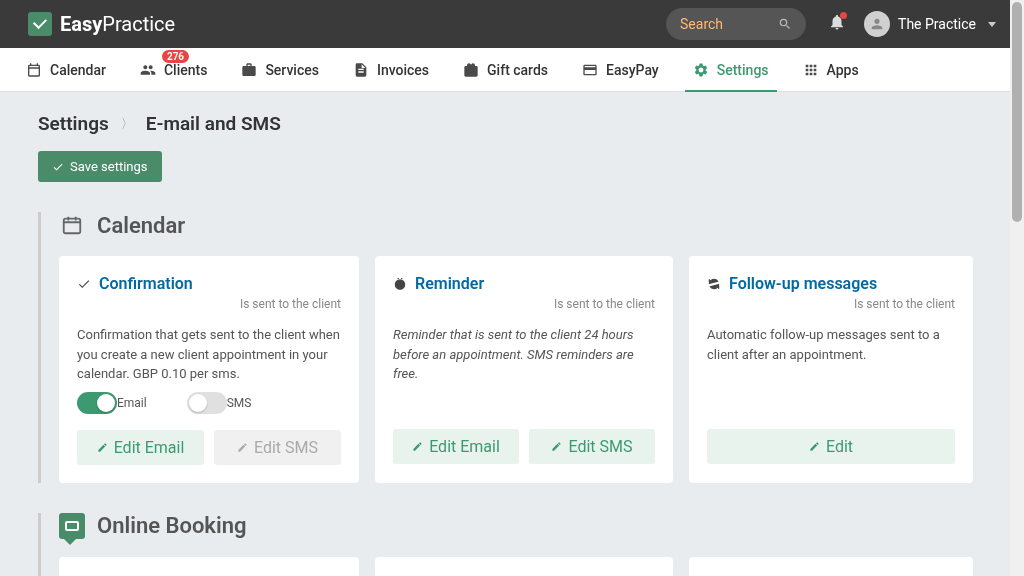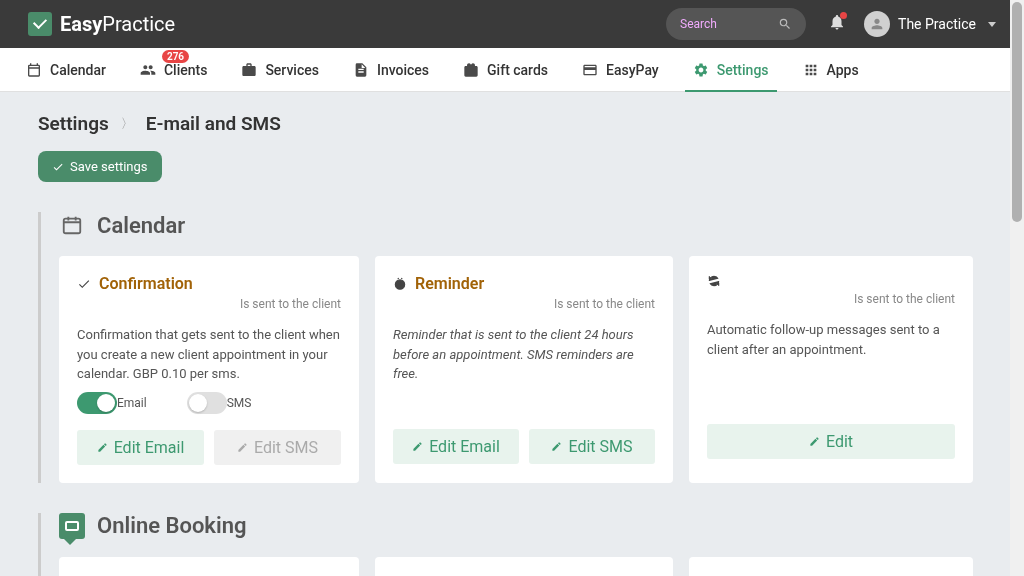--- a/index.html
+++ b/index.html
@@ -5,49 +5,49 @@
     * { margin:0; padding:0; box-sizing:border-box; font-family:-apple-system,BlinkMacSystemFont,"Segoe UI",Roboto,Helvetica,Arial,sans-serif; }
     body { background:#e9ecef; width:1024px; height:576px; overflow:hidden; position:relative; }
     
     .topbar { background:#3a3a3a; height:48px; display:flex; align-items:center; padding:0 28px; color:#fff; }
     .brand { display:flex; align-items:center; gap:8px; font-size:20px; }
     .brand .logo-icon { width:24px; height:24px; background:#4a8c6a; border-radius:3px; display:flex; align-items:center; justify-content:center; position:relative; }
     .brand .logo-icon::after{ content:''; position:absolute; width:10px; height:6px; border-left:2px solid #fff; border-bottom:2px solid #fff; transform:rotate(-45deg); top:6px; }
     .brand .easy { font-weight:700; }
     .brand .practice { font-weight:400; }
     .topbar-spacer { flex:1; }
-    .search-box { background:#555; border-radius:20px; height:32px; display:flex; align-items:center; padding:0 14px; width:140px; color:#f0abfc; font-size:12px; gap:24px; }
+    .search-box { background:#555; border-radius:20px; height:32px; display:flex; align-items:center; padding:0 14px; width:140px; color:#fdba74; font-size:14px; gap:24px; }
     .search-box span { flex:1; }
     .search-icon-svg { width:14px; height:14px; fill:#bbb; }
     .bell-wrap { position:relative; margin:0 18px 0 22px; }
     .bell-wrap .dot { position:absolute; top:-1px; right:-1px; width:7px; height:7px; background:#e84545; border-radius:50%; }
     .user { display:flex; align-items:center; gap:8px; font-size:14px; }
     .avatar { width:26px; height:26px; background:#d0d0d0; border-radius:50%; display:flex; align-items:center; justify-content:center; }
     .chevron { width:0; height:0; border-left:4px solid transparent; border-right:4px solid transparent; border-top:5px solid #ccc; margin-left:4px; }
     
     .navbar { background:#fff; height:44px; display:flex; align-items:stretch; padding:0 26px; gap:34px; border-bottom:1px solid #e0e0e0; }
     .nav-item { display:flex; align-items:center; gap:8px; font-size:14px; color:#333; cursor:pointer; position:relative; font-weight:500; }
     .nav-item.active { color:#3d9970; }
     .nav-item.active::after { content:''; position:absolute; left:-8px; right:-8px; bottom:-1px; height:2px; background:#3d9970; }
     .nav-icon { width:16px; height:16px; fill:#4a4a4a; }
     .nav-item.active .nav-icon { fill:#3d9970; }
     .badge { position:absolute; top:2px; left:22px; background:#e84545; color:#fff; font-size:10px; border-radius:10px; padding:1px 5px; font-weight:600; }
     
     .content { padding:20px 38px; overflow-y:auto; height:calc(576px - 48px - 44px); }
     .breadcrumb { display:flex; align-items:center; gap:12px; font-size:19px; font-weight:600; color:#333; margin-bottom:16px; }
     .breadcrumb .chev { color:#999; font-size:13px; font-weight:400; }
-    .save-btn { background:#4a8c6a; color:#fff; border:none; padding:8px 14px; font-size:13px; border-radius:8px; display:inline-flex; align-items:center; gap:6px; cursor:pointer; }
+    .save-btn { background:#4a8c6a; color:#fff; border:none; padding:8px 14px; font-size:13px; border-radius:3px; display:inline-flex; align-items:center; gap:6px; cursor:pointer; }
     .section { margin-top:30px; border-left:3px solid #ccc; padding-left:18px; }
     .section-header { display:flex; align-items:center; gap:12px; margin-bottom:18px; }
     .section-header h2 { font-size:22px; font-weight:600; color:#555; }
     .section-icon-box { width:26px; height:26px; display:flex; align-items:center; justify-content:center; }
     .cards { display:flex; gap:16px; }
     .card { background:#fff; border-radius:4px; padding:18px; width:300px; flex-shrink:0; }
     .card2 { width:298px; } .card3{ width:284px; }
-    .card-title { display:flex; align-items:center; gap:8px; font-size:16px; font-weight:600; color:#a16207; }
+    .card-title { display:flex; align-items:center; gap:8px; font-size:16px; font-weight:600; color:#0369a1; }
     .card-sub { font-size:12px; color:#888; margin-top:4px;text-align:right; }
     .card-desc { font-size:13px; color:#555; margin-top:14px; line-height:1.5; min-height:58px; }
     .toggles { display:flex; gap:40px; margin-top:8px; align-items:center; }
     .toggle-wrap { display:flex; align-items:center; font-size:12px; color:#555; }
     .toggle { width:40px; height:22px; border-radius:12px; position:relative; cursor:pointer; }
     .toggle.on { background:#3d9970; }
     .toggle.off { background:#e0e0e0; }
     .toggle::after { content:''; position:absolute; width:18px; height:18px; background:#fff; border-radius:50%; top:2px; transition:.2s; box-shadow:0 1px 2px rgba(0,0,0,.2); }
     .toggle.on::after { left:20px; }
     .toggle.off::after { left:2px; }
@@ -232,20 +232,21 @@
             <span>Edit SMS</span>
           </button>
         </div>
       </div>
 
       <div class="card card3">
         <div class="card-title">
           <svg class="title-icon" viewBox="0 0 24 24" fill="none" stroke="#444" stroke-width="2">
               <path d="M4 12a8 8 0 018-8 8 8 0 017 4M20 12a8 8 0 01-8 8 8 8 0 01-7-4M4 4v4h4M20 20v-4h-4"></path>
             </svg>
+          <span>Follow-up messages</span>
         </div>
         <div class="card-sub">Is sent to the client</div>
         <div class="card-desc" style="min-height:88px;">Automatic follow-up messages sent to a client after an appointment.</div>
         <div class="btns">
           <button class="edit-btn full">
             <svg class="pen-icon" viewBox="0 0 24 24" fill="#3d9970">
                 <path d="M3 17.25V21h3.75L17.81 9.94l-3.75-3.75L3 17.25zM20.71 7.04a1 1 0 000-1.41l-2.34-2.34a1 1 0 00-1.41 0l-1.83 1.83 3.75 3.75 1.83-1.83z"></path>
               </svg>
             <span>Edit</span>
           </button>

